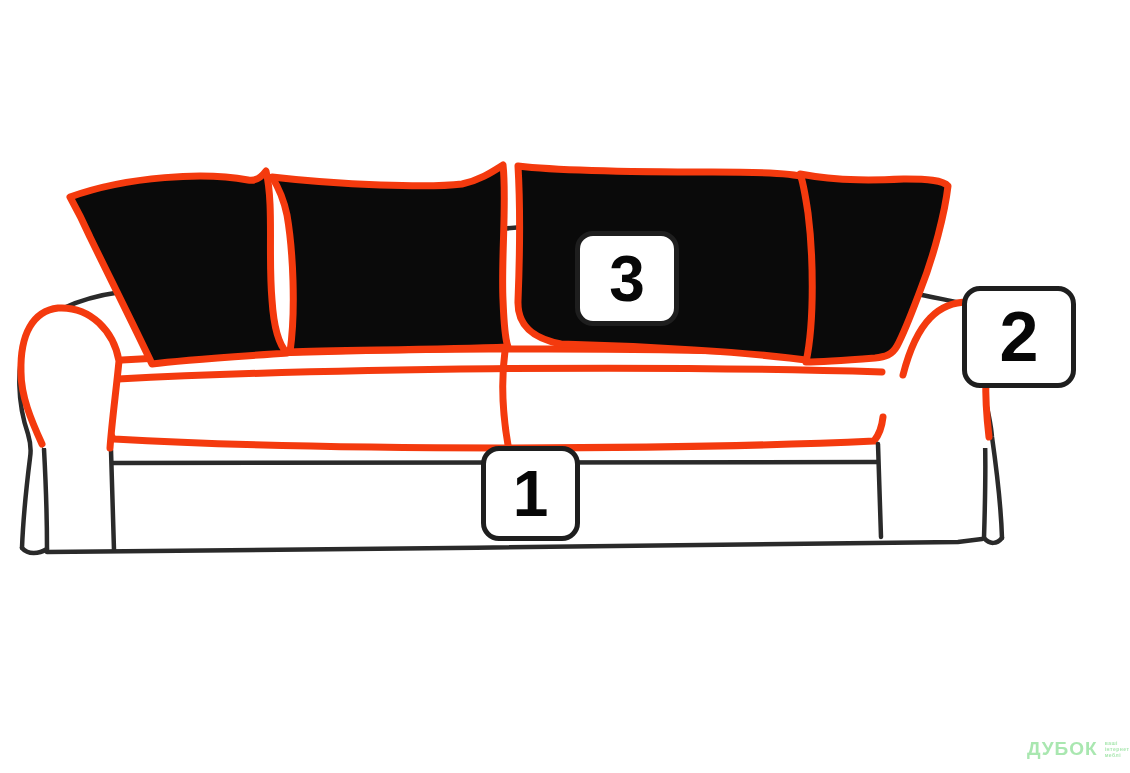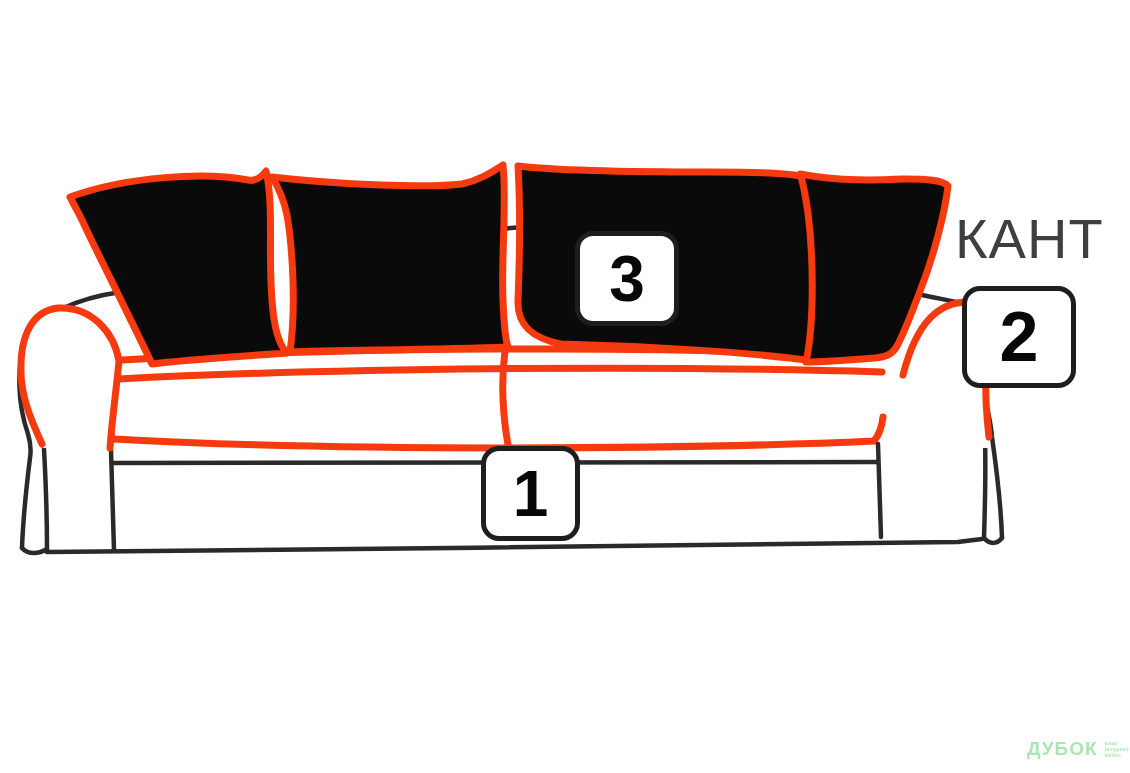--- a/index.html
+++ b/index.html
@@ -103,21 +103,20 @@
   <div class="badge" id="badge-1">
     <span>1</span>
   </div>
   <div class="badge" id="badge-2">
     <span>2</span>
   </div>
   <div class="badge" id="badge-3">
     <span>3</span>
   </div>
 
-  <div class="kant-label">КАНТ</div>
 
   <div class="watermark">
     <span class="wm-brand">ДУБОК</span>
     <span class="wm-tagline">
       <span>ваші</span>
       <span>інтернет</span>
       <span>меблі</span>
     </span>
   </div>
 

